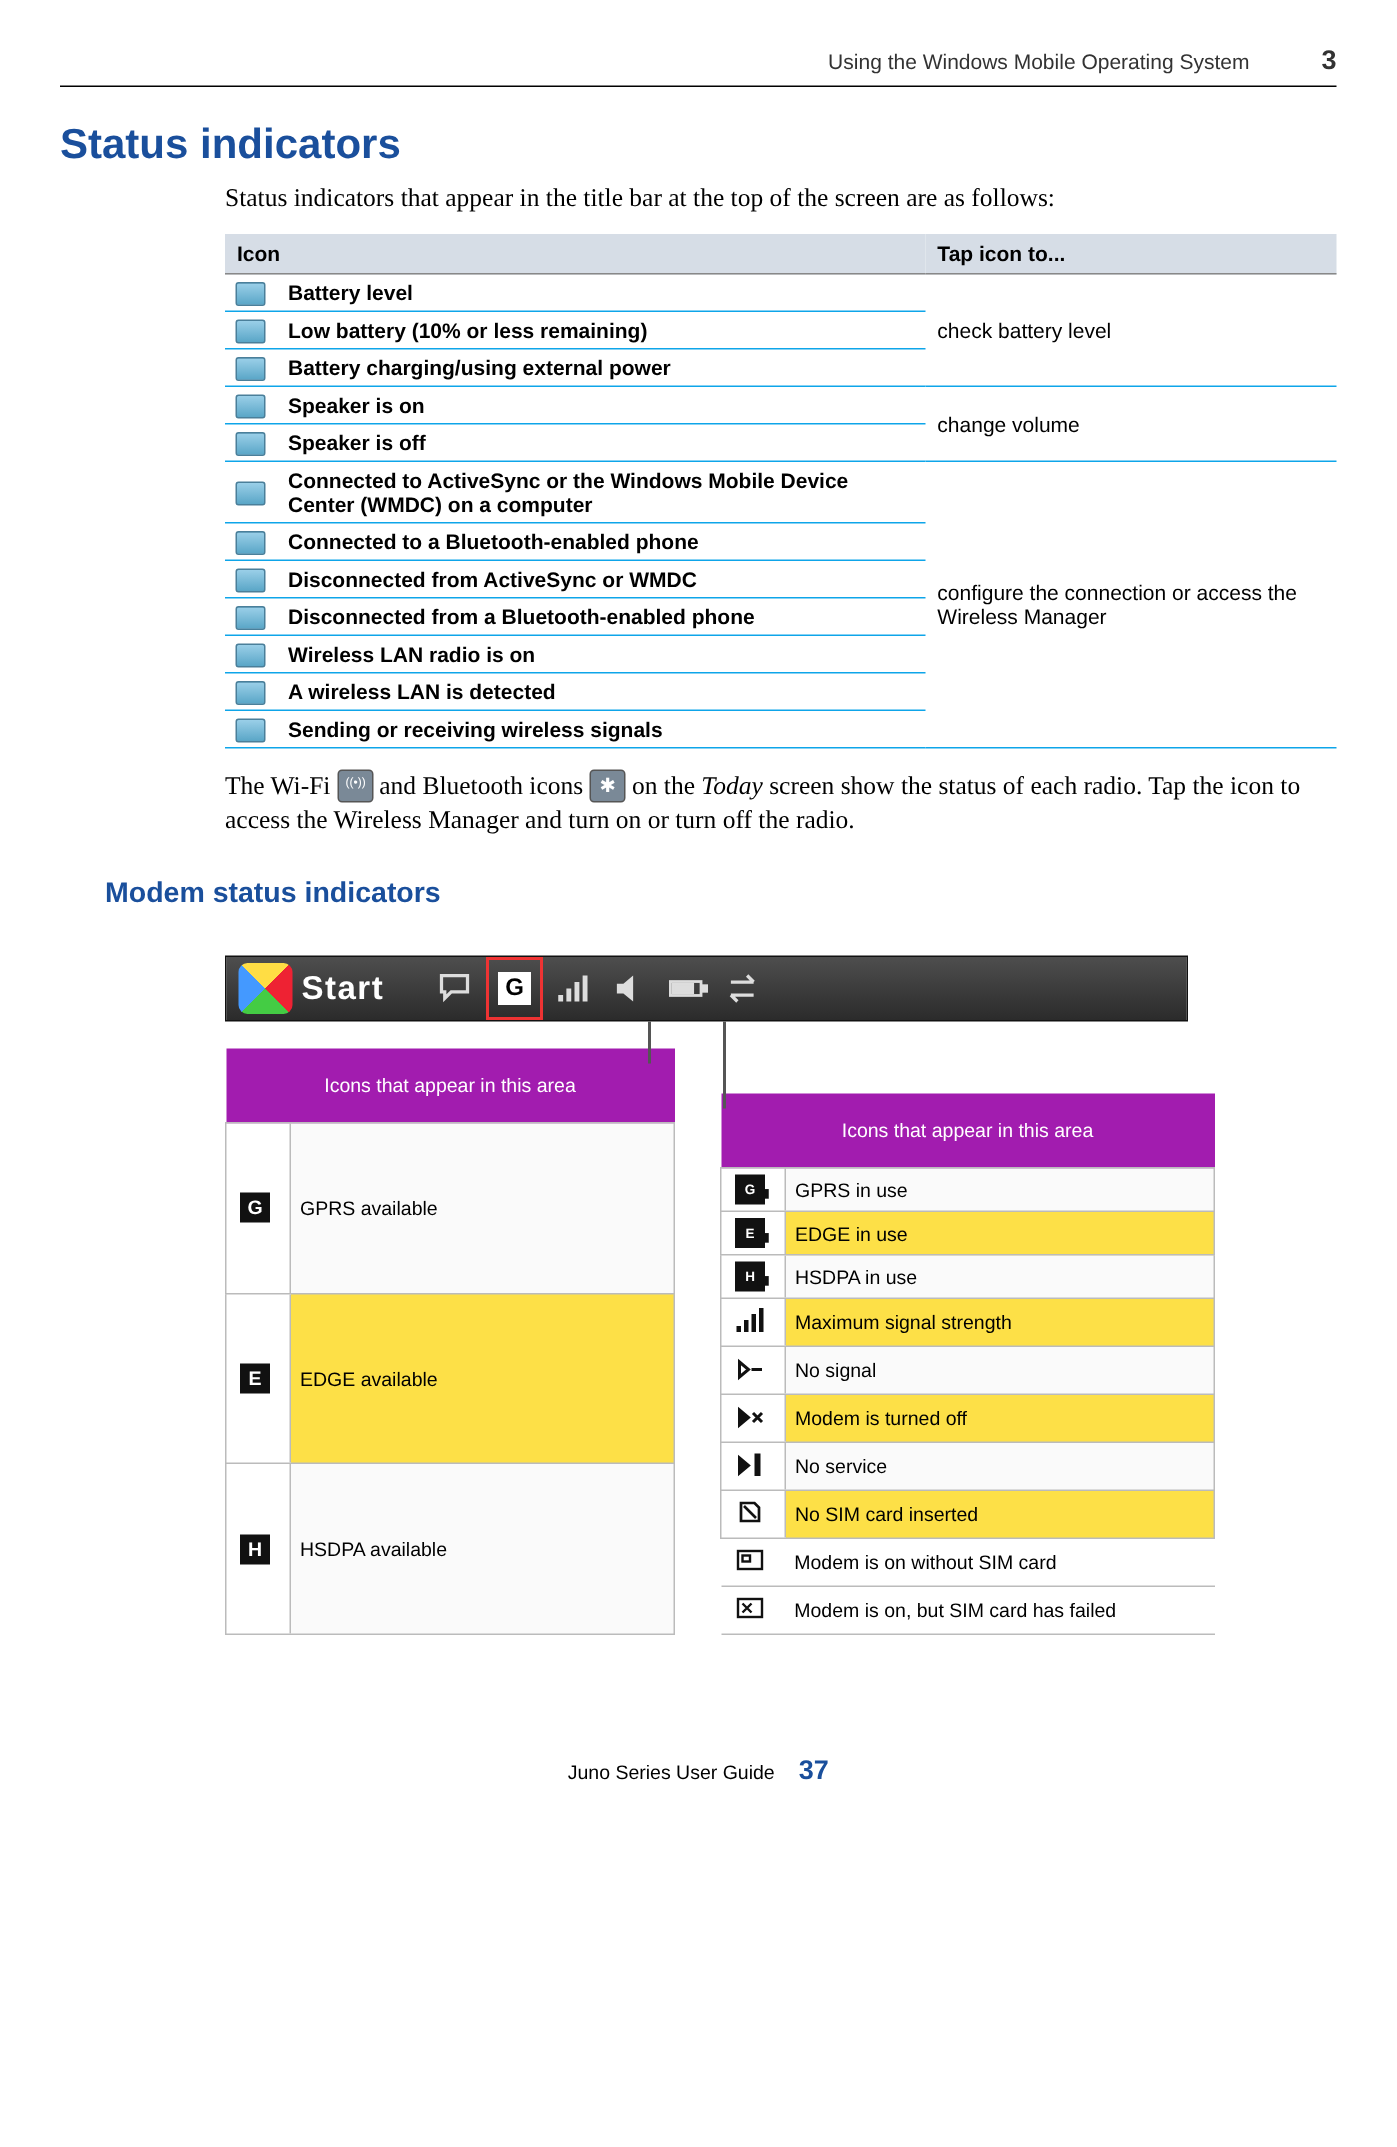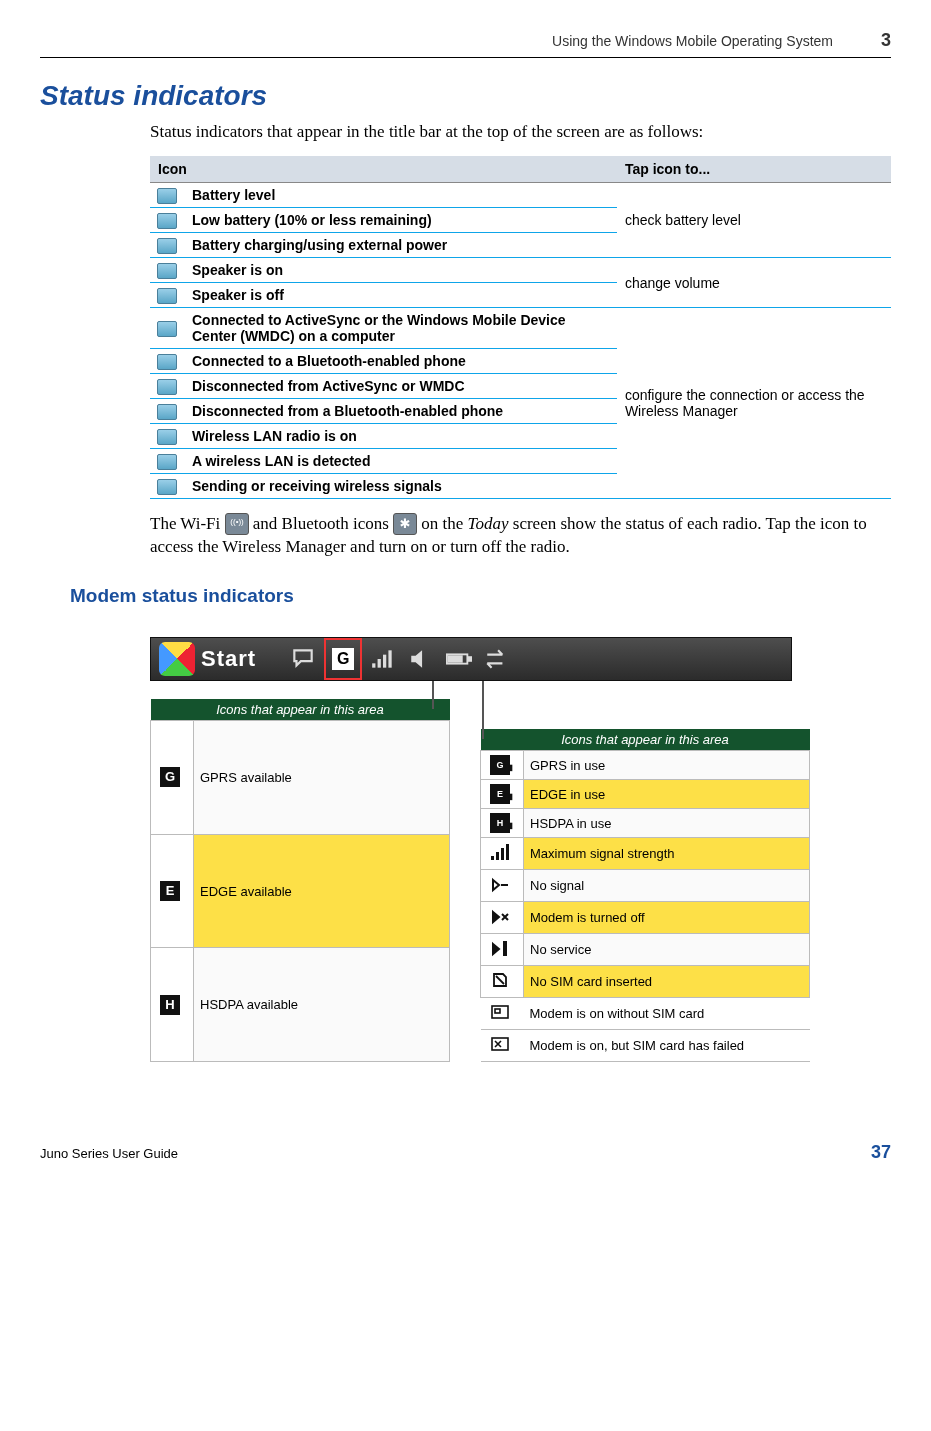--- a/index.html
+++ b/index.html
@@ -27,21 +27,20 @@
     font-weight: bold;
     font-size: 18px;
     margin-left: 18px;
   }
   h1.section-title {
     font-family: 'Trebuchet MS', Verdana, sans-serif;
     color: #1a4f9c;
     font-size: 28px;
     font-weight: bold;
     margin: 0 0 10px 0;
-    font-style: italic;
   }
   .body-indent {
     margin-left: 110px;
   }
   p.lead {
     font-size: 17px;
     margin: 6px 0 14px 0;
   }
   table.status-table {
     border-collapse: collapse;
@@ -187,25 +186,24 @@
   .tables-row {
     display: flex;
     gap: 30px;
     margin-top: -10px;
   }
   .modem-table {
     border-collapse: collapse;
     font-size: 13px;
   }
   .modem-table th {
-    background: #14532d;
+    background: #a21caf;
     color: #fff;
     font-weight: normal;
-    font-style: italic;
-    padding: 3px 10px;
+    padding: 17px 10px;
     text-align: center;
   }
   .modem-table td {
     border: 1px solid #bbb;
     padding: 4px 10px 4px 6px;
     background: #fde047;
   }
   .modem-table tr:nth-child(odd) td {
     background: #fafafa;
   }
@@ -234,21 +232,21 @@
   }
   .sig-icon {
     display:inline-block;
     width:20px;height:20px;
     position:relative;
   }
   .sig-icon svg { width:20px;height:20px; }
 
   .footer {
     display: flex;
-    justify-content: space-between;
+    justify-content: center;
     align-items: baseline;
     margin-top: 80px;
     font-family: 'Trebuchet MS', Verdana, sans-serif;
     font-size: 13px;
   }
   .footer .pnum {
     font-weight: bold;
     font-size: 18px;
     margin-left: 16px;
     color: #1a4f9c;

